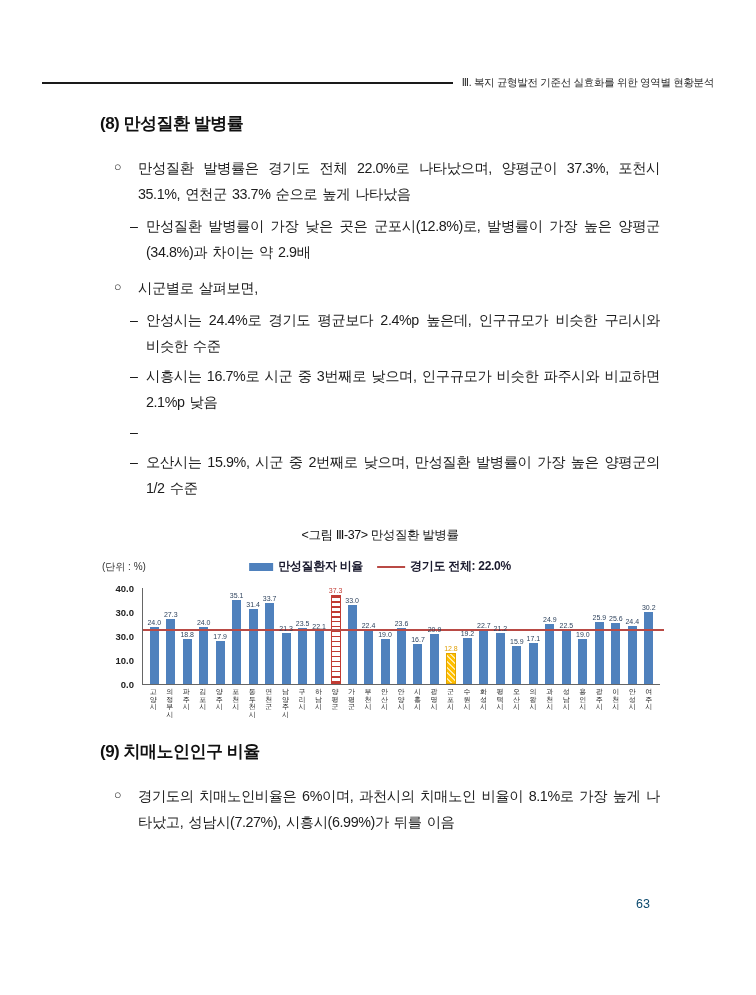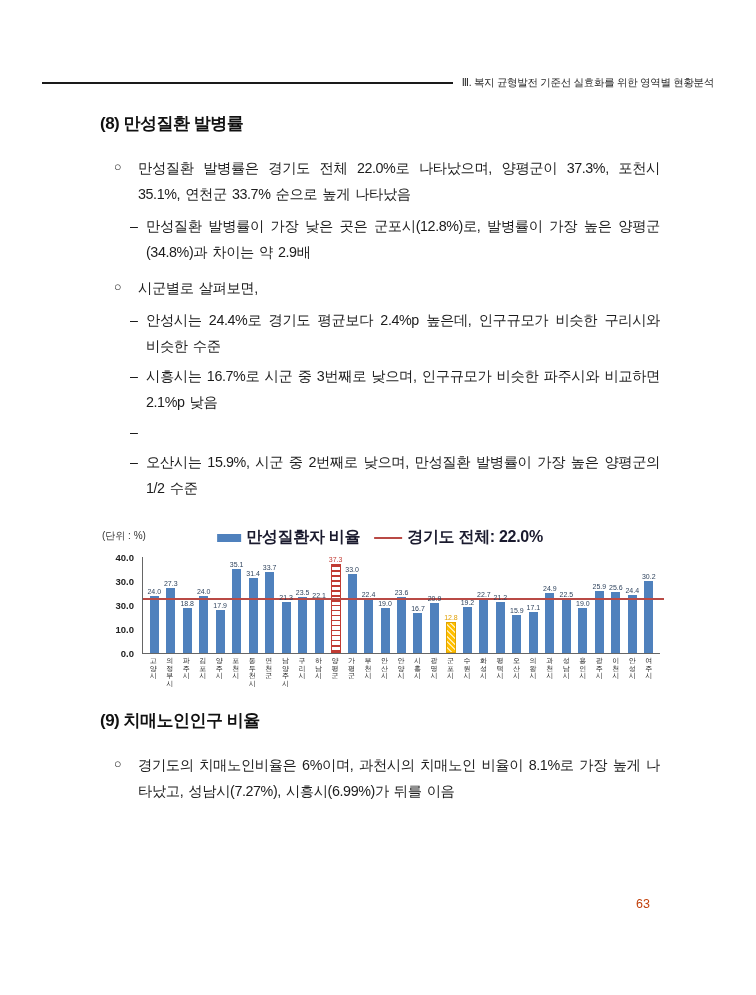--- a/index.html
+++ b/index.html
@@ -21,21 +21,21 @@
   .bullet.lv1 .marker{width:24px;font-size:12.5px;padding-top:1px;}
   .bullet.lv2{margin:4px 0 4px 30px;}
   .bullet.lv2 .marker{width:16px;}
 
   .figure{margin-top:26px;}
   .fig-caption{text-align:center;font-size:12.5px;letter-spacing:-0.4px;color:#111;margin-bottom:14px;}
   .chart{width:560px;position:relative;}
   .chart-top{position:relative;height:22px;}
   .unit-label{position:absolute;left:2px;top:2px;font-size:10px;color:#333;}
   .legend{position:absolute;left:50%;transform:translateX(-50%);top:0;display:flex;align-items:center;gap:14px;white-space:nowrap;}
-  .legend-item{display:flex;align-items:center;gap:5px;font-size:16px;font-weight:bold;color:#1a1a2e;letter-spacing:-0.3px;}
+  .legend-item{display:flex;align-items:center;gap:5px;font-size:12px;font-weight:bold;color:#1a1a2e;letter-spacing:-0.3px;}
   .legend-swatch-bar{width:24px;height:8px;}
   .legend-swatch-line{width:28px;height:2px;}
 
   .chart-body{display:flex;margin-top:8px;}
   .yaxis{width:42px;position:relative;height:96px;flex:0 0 auto;}
   .ytick{position:absolute;right:8px;transform:translateY(-50%);font-size:9.5px;font-weight:bold;color:#222;}
   .plot{flex:1;position:relative;height:96px;border-left:1px solid #666;border-bottom:1px solid #666;
         display:flex;align-items:flex-end;justify-content:space-around;padding:0 3px;}
   .bar-slot{position:relative;flex:1;height:100%;display:flex;align-items:flex-end;justify-content:center;}
   .bar{width:9px;background:#4f81bd;position:relative;z-index:2;}
@@ -44,21 +44,21 @@
   .bar-value{position:absolute;left:50%;transform:translateX(-50%);font-size:7px;color:#30445e;white-space:nowrap;z-index:4;}
   .bar-value.val-red{color:#c13b33;}
   .bar-value.val-yellow{color:#e09e00;}
   .refline{position:absolute;left:0;right:-4px;height:2px;background:#b94a45;z-index:3;}
   .xaxis{display:flex;justify-content:space-around;padding:3px 3px 0 3px;margin-left:42px;}
   .xcat{flex:1;text-align:center;font-size:7px;line-height:1.08;color:#222;white-space:pre;letter-spacing:0;}
 
   .notes{margin-top:10px;font-size:9.3px;line-height:1.5;color:#222;letter-spacing:-0.2px;}
 
   .sec9{margin-top:22px;}
-  .page-number{position:absolute;top:897px;right:106px;font-size:12.5px;color:#c2410c;}
+  .page-number{position:absolute;top:897px;right:106px;font-size:12.5px;color:#0c4a6e;}
 </style>
 </head>
 <body>
 
 <div class="header-row">
   <div class="header-rule"></div>
   <div class="header-title">Ⅲ. 복지 균형발전 기준선 실효화를 위한 영역별 현황분석</div>
 </div>
 
 <div class="content">
@@ -87,20 +87,21 @@
       <div class="bullet lv2">
         <span class="marker">–</span>
       </div>
       <div class="bullet lv2">
         <span class="marker">–</span>
         <span>오산시는 15.9%, 시군 중 2번째로 낮으며, 만성질환 발병률이 가장 높은 양평군의 1/2 수준</span>
       </div>
     </div>
 
   <div class="figure">
+    <div class="fig-caption">&lt;그림 Ⅲ-37&gt; 만성질환 발병률</div>
     <div class="chart">
       <div class="chart-top">
         <span class="unit-label">(단위 : %)</span>
         <div class="legend" id="legend">
             <div class="legend-item">
               <span class="legend-swatch-bar" style="background: rgb(79, 129, 189);"></span>
               <span>만성질환자 비율</span>
             </div>
             <div class="legend-item">
               <span class="legend-swatch-line" style="background: rgb(185, 74, 69);"></span>

